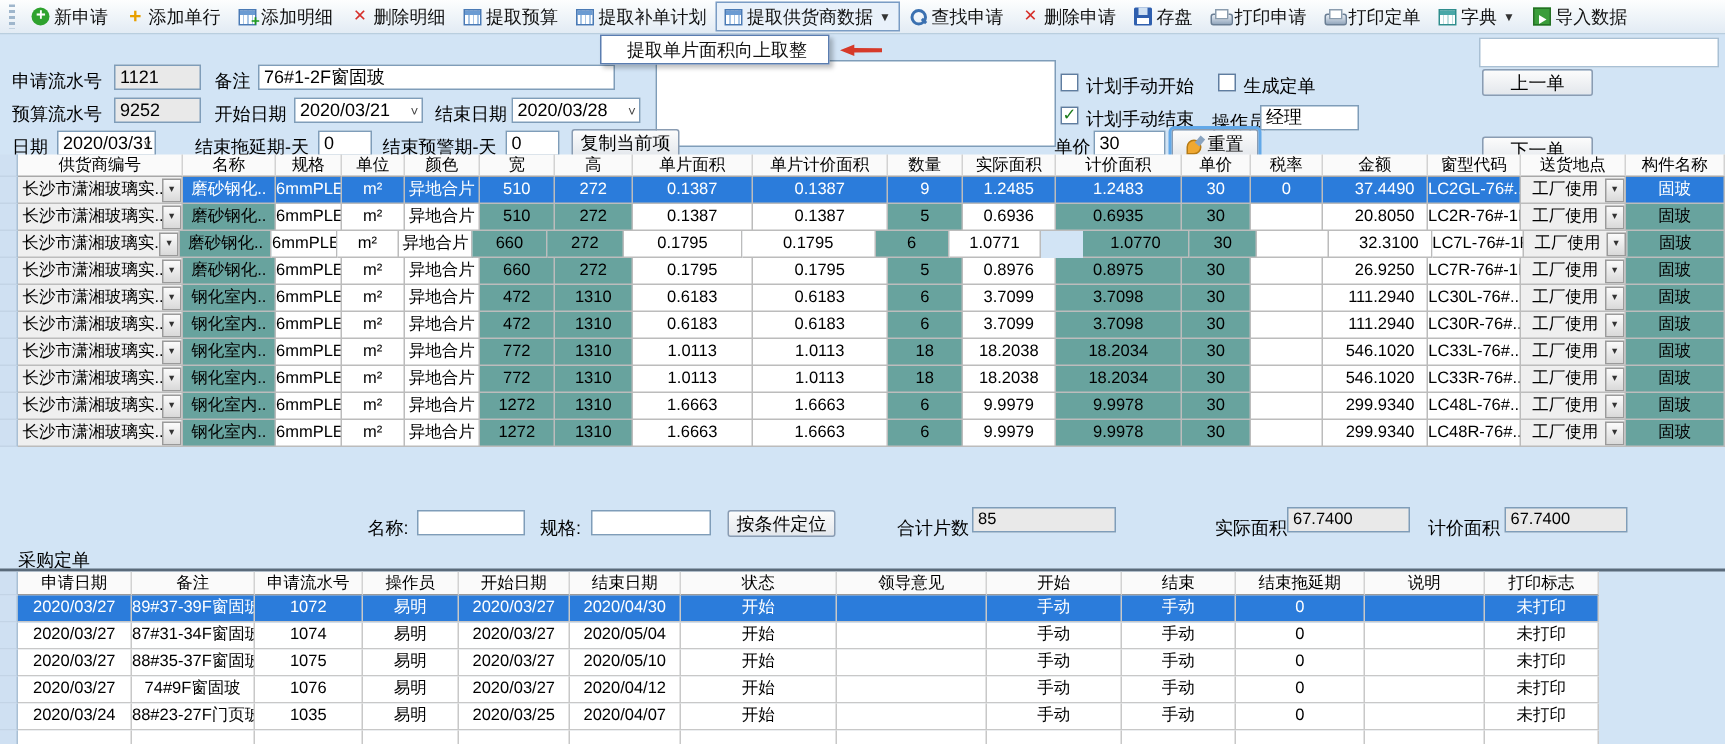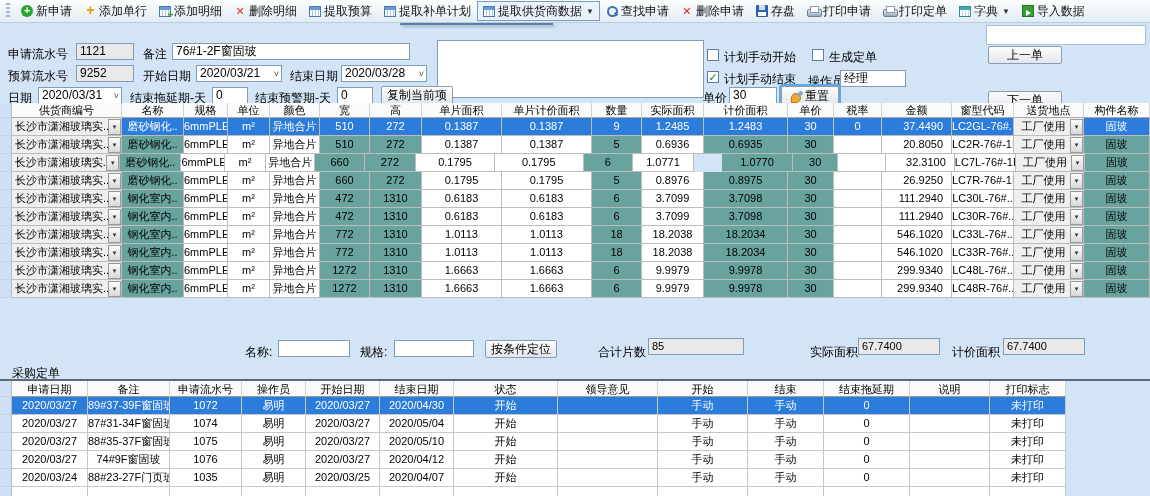--- a/index.html
+++ b/index.html
@@ -175,21 +175,21 @@
   <span class="ta" style="left:437px;top:17px;width:267px;height:58px;"></span>
 
   <span class="lbl" style="left:8px;top:45px;">预算流水号</span>
   <span class="inp ro" style="left:76px;top:42px;width:58px;">9252</span>
   <span class="lbl" style="left:143px;top:45px;">开始日期</span>
   <span class="inp cmb" style="left:196px;top:42px;width:86px;">2020/03/21</span>
   <span class="lbl" style="left:290px;top:45px;">结束日期</span>
   <span class="inp cmb" style="left:341px;top:42px;width:86px;">2020/03/28</span>
 
   <span class="lbl" style="left:8px;top:67px;">日期</span>
-  <span class="inp cmb" style="left:38px;top:64px;width:84px;">2020/03/31</span>
+  <span class="inp cmb" style="left:38px;top:64px;width:66px;">2020/03/31</span>
   <span class="lbl" style="left:130px;top:67px;">结束拖延期-天</span>
   <span class="inp" style="left:212px;top:64px;width:36px;">0</span>
   <span class="lbl" style="left:255px;top:67px;">结束预警期-天</span>
   <span class="inp" style="left:337px;top:64px;width:36px;">0</span>
   <span class="btn" style="left:381px;top:63px;width:72px;height:19px;">复制当前项</span>
 
   <span class="blankbox" style="left:986px;top:2px;width:160px;height:20px;"></span>
 
   <span class="chkbox" style="left:707px;top:26px;"></span>
   <span class="lbl" style="left:724px;top:26px;">计划手动开始</span>
@@ -629,13 +629,21 @@
       <div class="oc" style="width: 100px;"></div>
       <div class="oc" style="width: 90px;"></div>
       <div class="oc" style="width: 76px;"></div>
       <div class="oc" style="width: 86px;"></div>
       <div class="oc" style="width: 80px;"></div>
       <div class="oc" style="width: 76px;"></div>
     </div>
   </div>
 
 <div id="menu">
+    <div class="mi">
+      <span>提取单片面积向上取整</span>
+      <span style="position: absolute; right: -8px; top: 5px; line-height: 0;">
+        <svg width="28" height="9" viewBox="0 0 44 12">
+          <polygon points="0,6 15,0 15,3.6 44,4 44,8 15,8.4 15,12" fill="#d63a2a"></polygon>
+        </svg>
+      </span>
+    </div>
   </div>
 
 </body></html>

